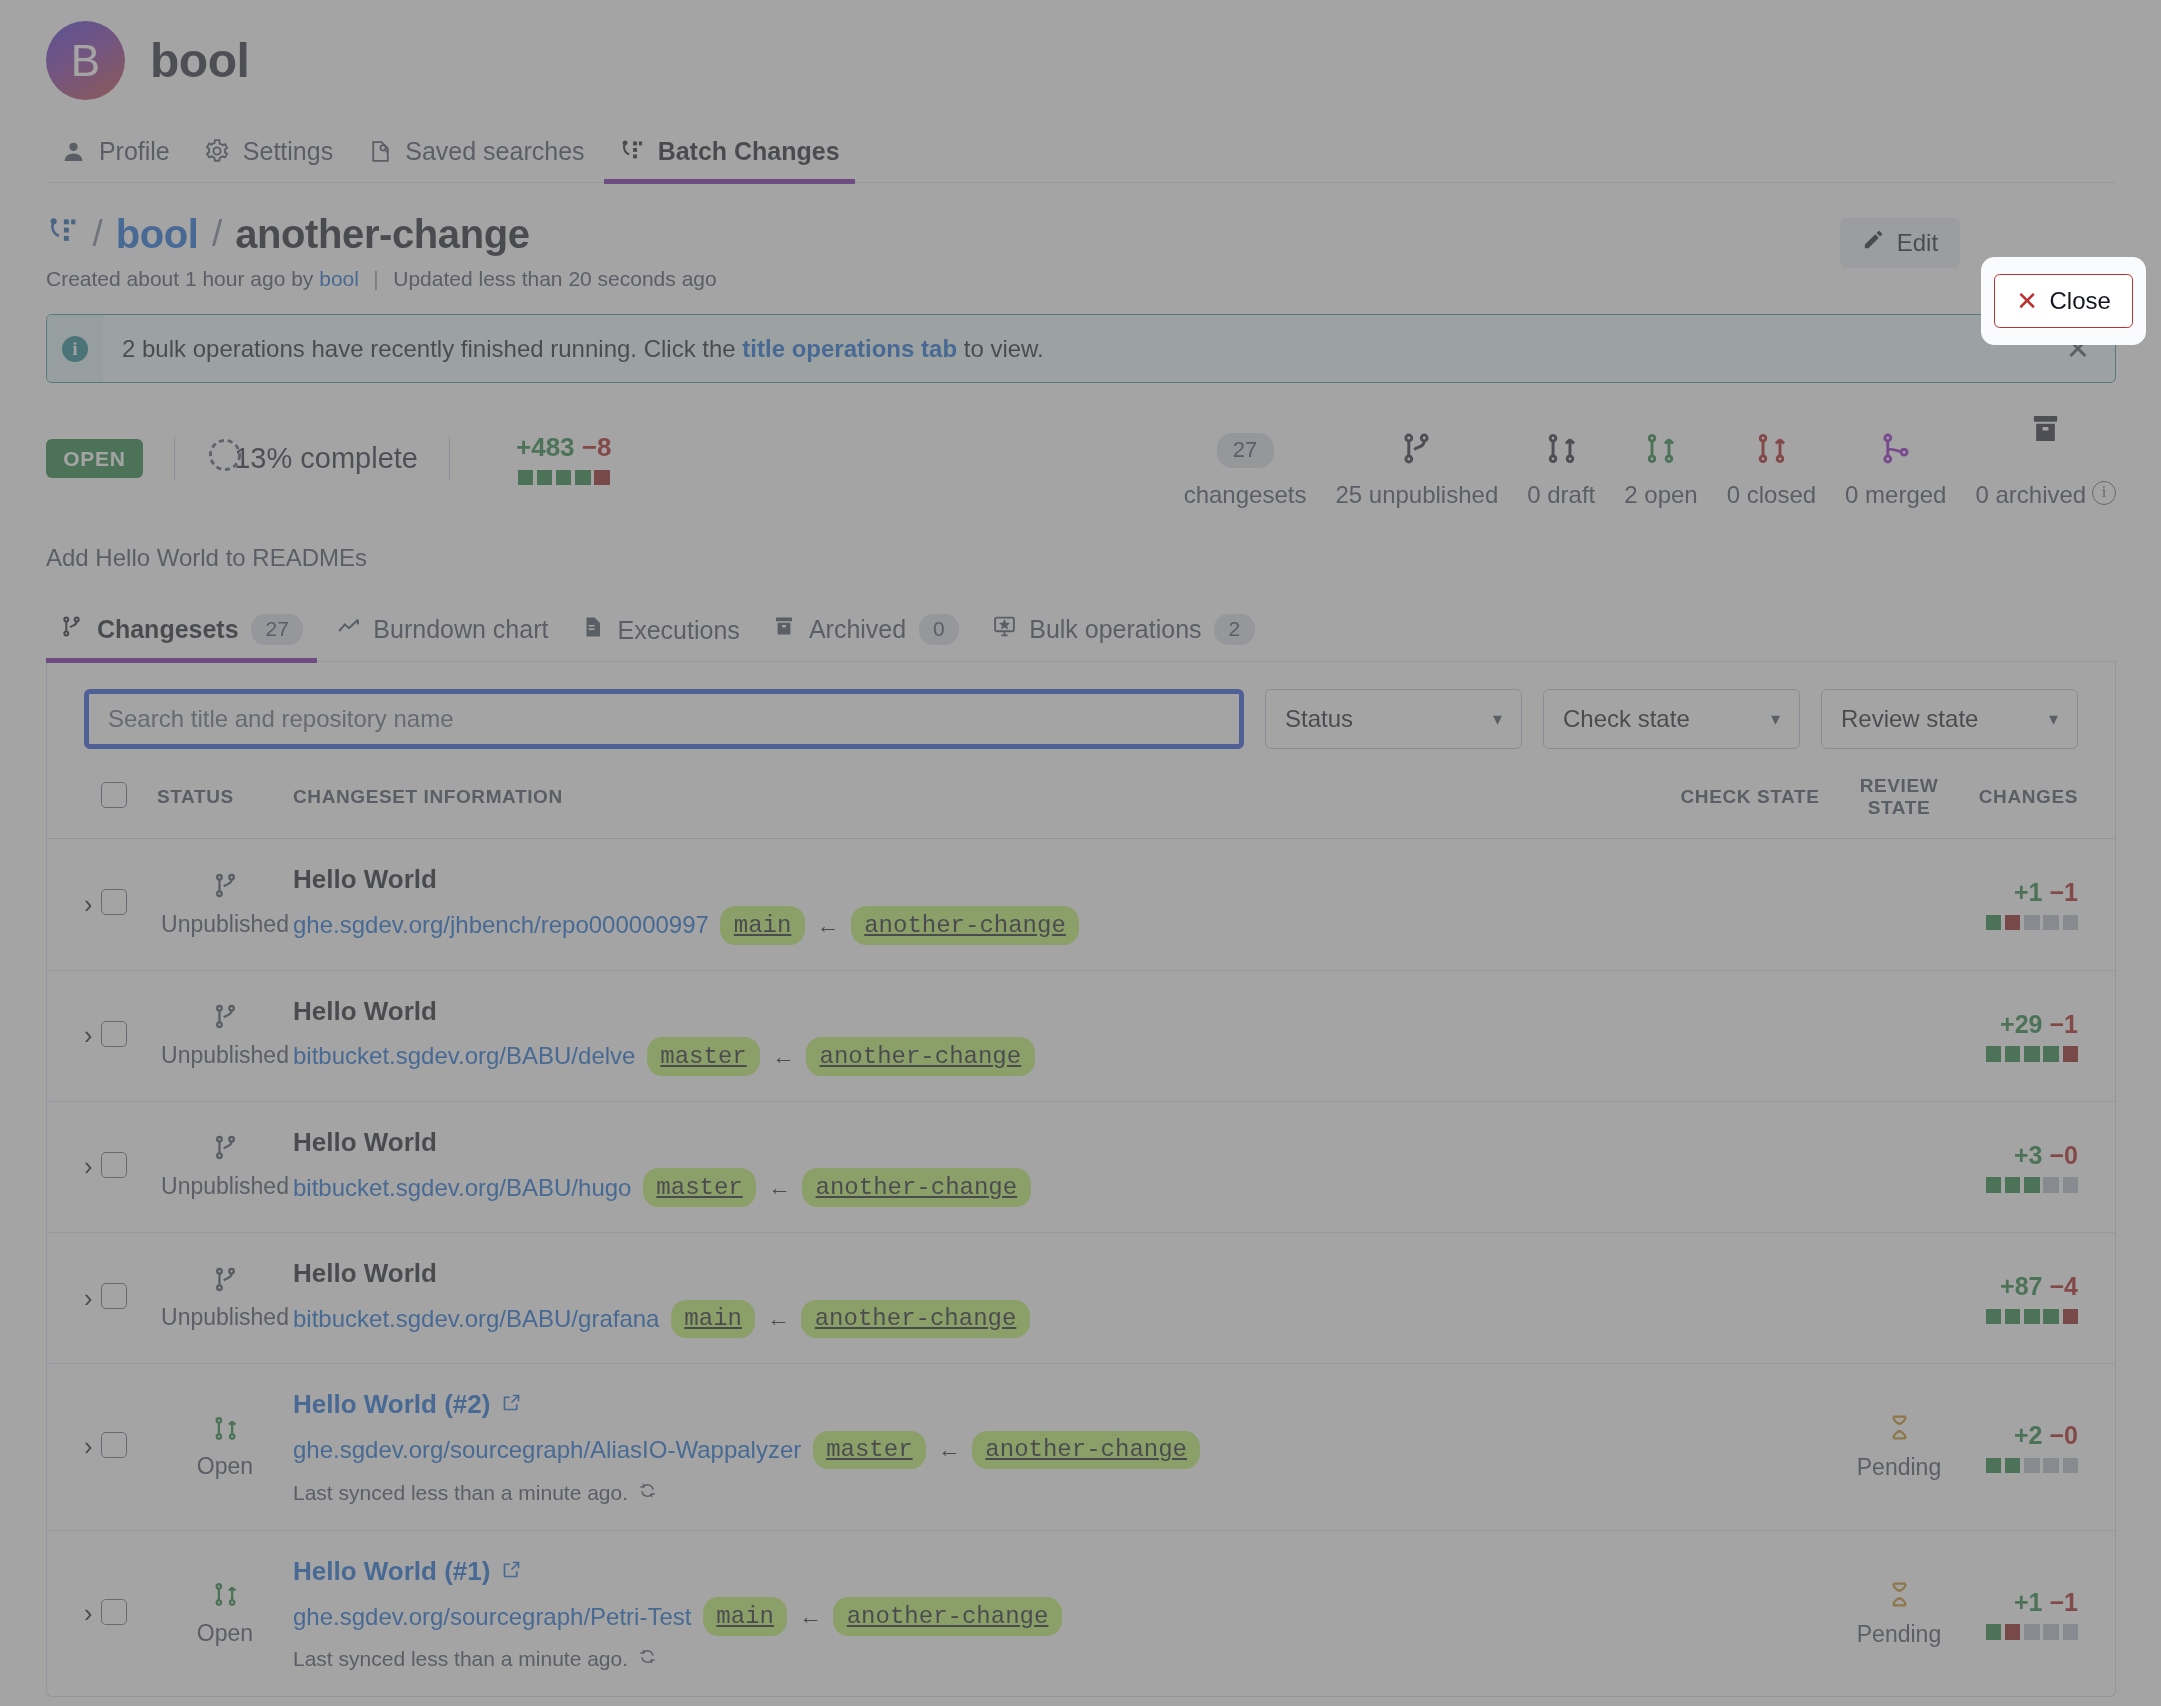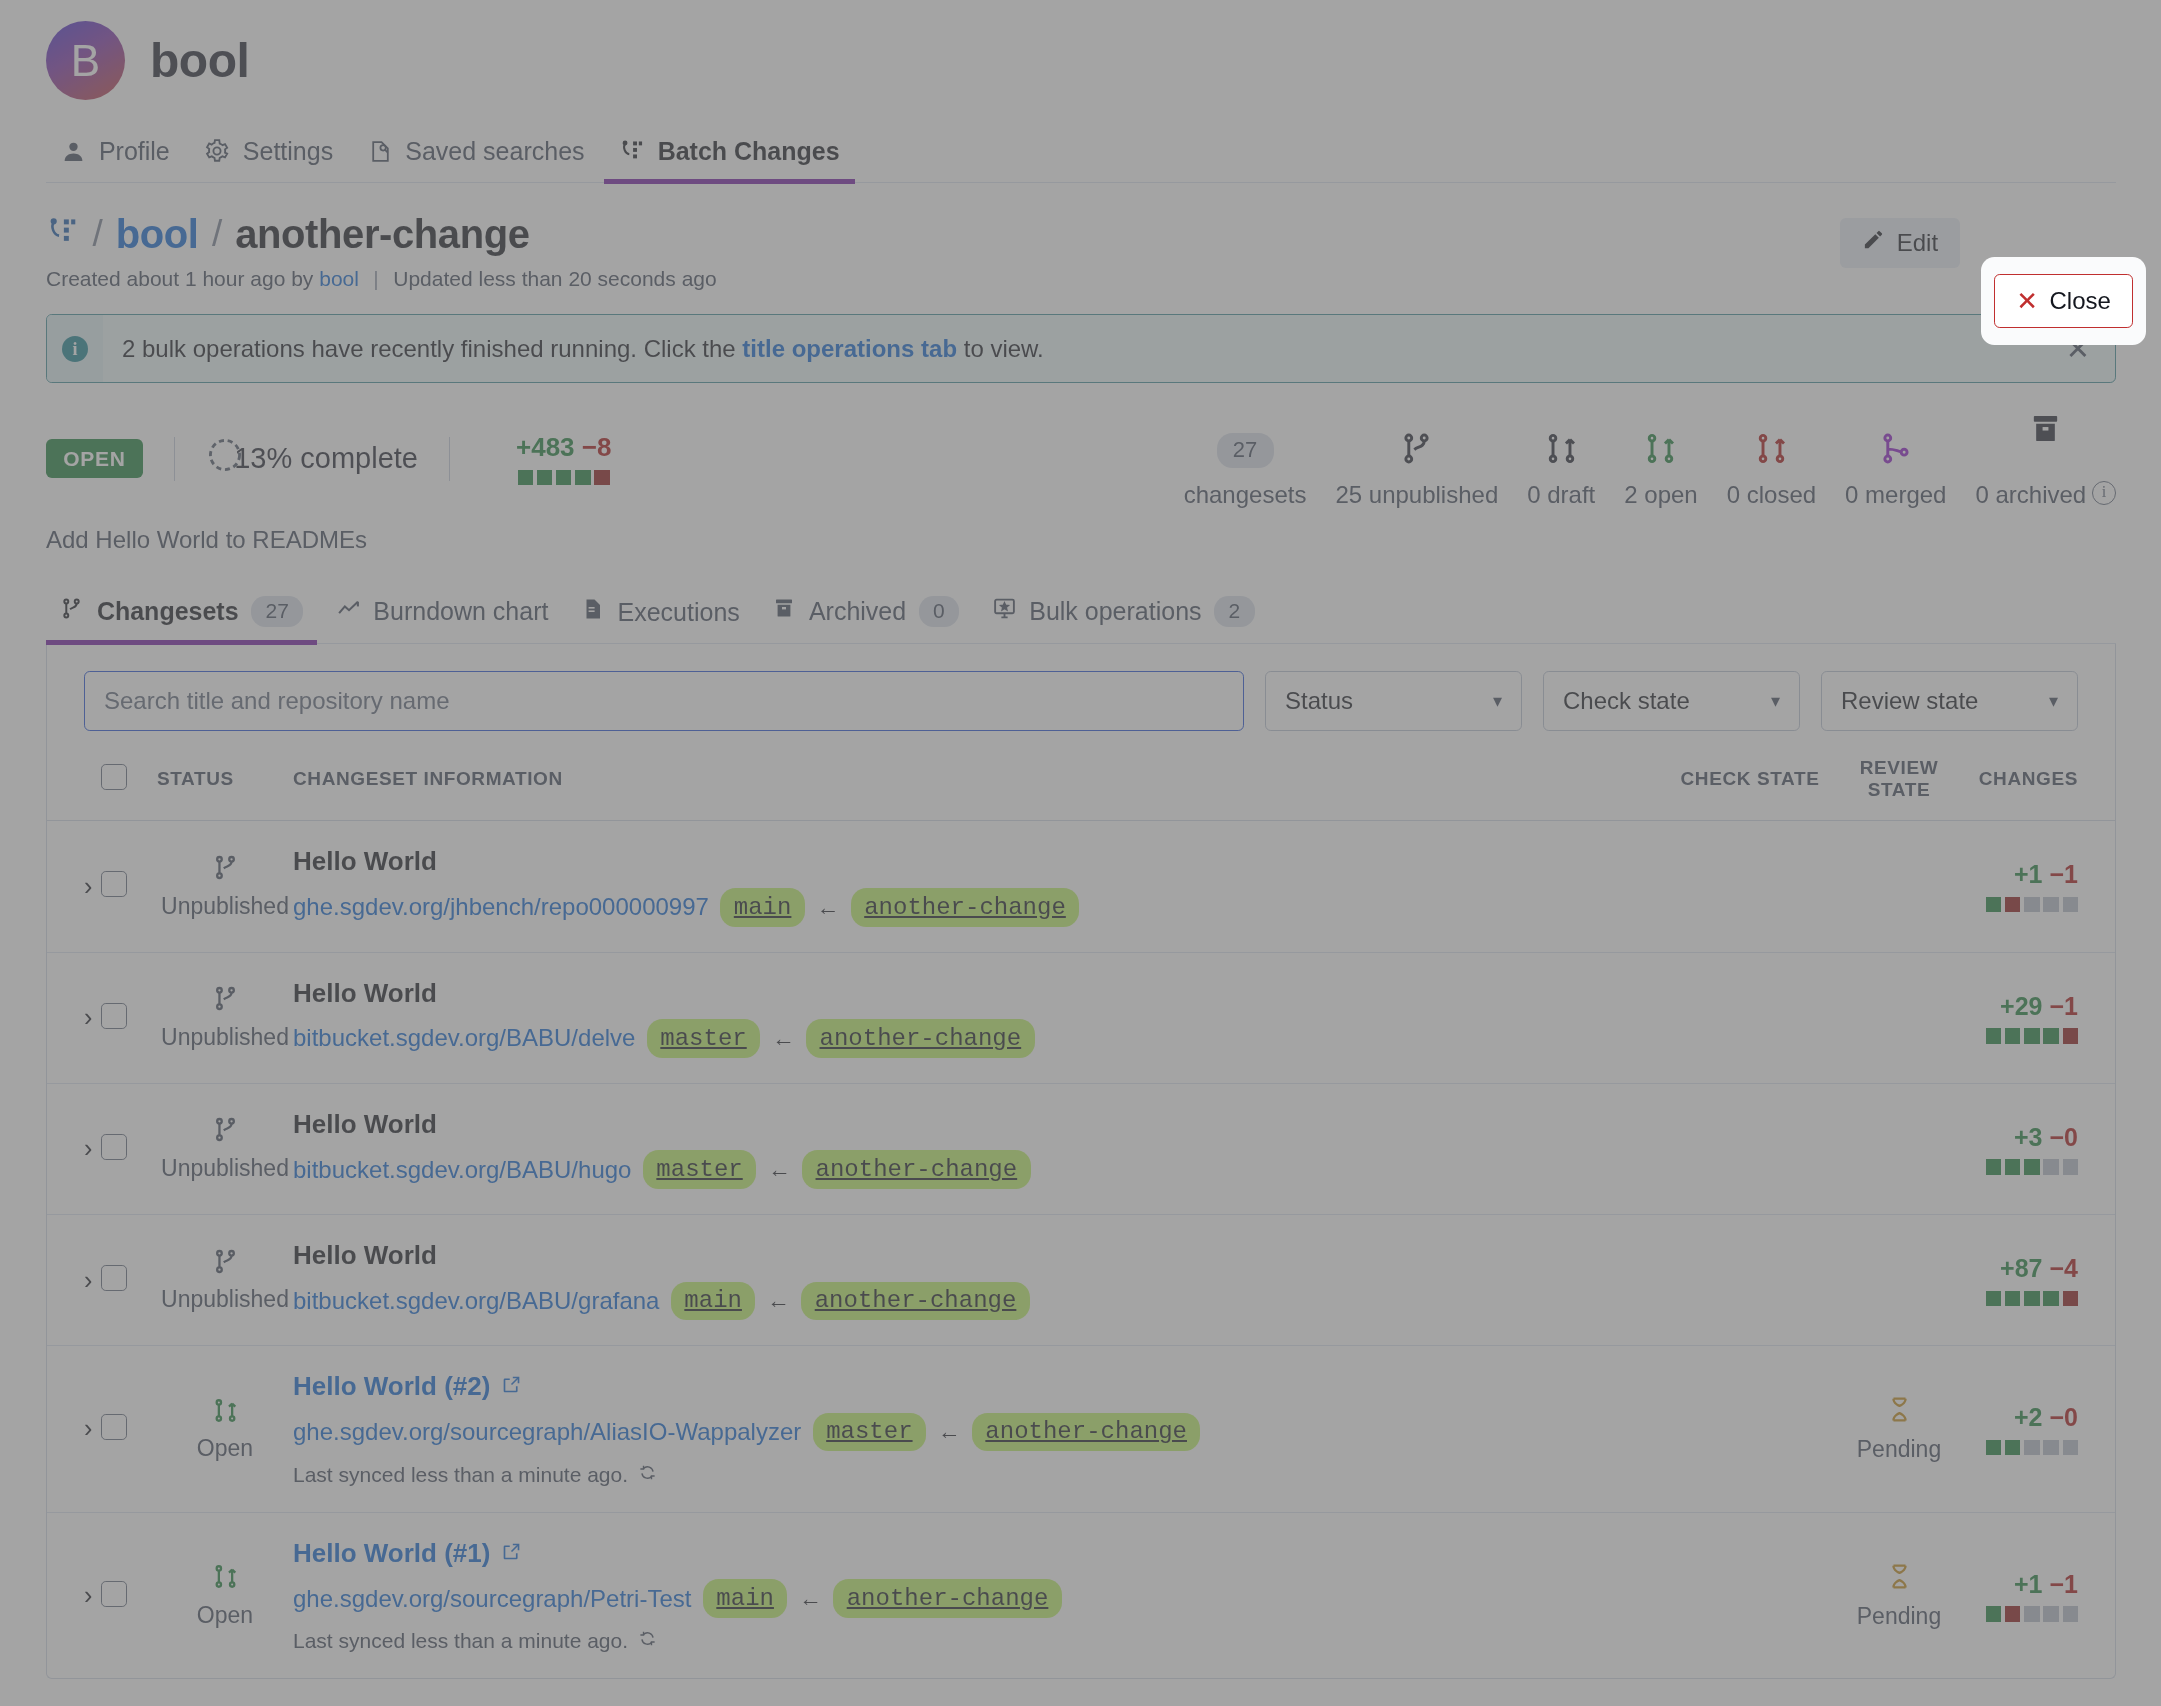--- a/index.html
+++ b/index.html
@@ -99,38 +99,38 @@
   .state { display: flex; flex-direction: column; align-items: center; gap: 8.6px; }
   .state-top { height: 44px; display: flex; align-items: center; }
   .pill-count { background: #d7dde8; color: #3e4759; font-size: 22px;
                 padding: 4.8px 16.3px; border-radius: 15.4px; }
   .state-label { font-size: 24px; color: #3e4759; white-space: nowrap; }
   .state-row-inline { display: flex; align-items: flex-end; gap: 5.8px; margin-top: 20px; }
   .info-circ { width: 24px; height: 24px; border-radius: 50%; border: 1.9px solid #5c6679;
                color: #5c6679; font-size: 16.3px; text-align: center; line-height: 20px;
                font-family: "Liberation Serif", serif; margin-bottom: 3.8px; }
 
-  .desc { font-size: 24px; color: #3e4759; margin-top: 17px; }
+  .desc { font-size: 24px; color: #3e4759; margin-top: 35px; }
 
   
   .sectabs { display: flex; align-items: flex-end; gap: 5.8px; margin-top: 33px;
              border-bottom: 1.9px solid #dbe2f0; }
   .sectab { display: flex; align-items: center; gap: 12.5px; padding: 8.6px 13.4px 15.4px 13.4px;
             font-size: 25px; color: #3e4759; position: relative; white-space: nowrap; }
   .sectab.active { color: #14171f; font-weight: 700; }
   .sectab.active::after { content: ""; position: absolute; left: 0; right: 0; bottom: -1.9px;
                           height: 4.8px; background: #7116a4; }
   .tab-count { background: #d7dde8; color: #3e4759; font-size: 21px; font-weight: 400;
                padding: 3.8px 14.4px; border-radius: 14.4px; }
 
   
   .card { border: 1px solid #cfd7e4; border-top: none; border-radius: 0 0 5.8px 5.8px;
           margin-top: 0; }
   .filters { display: flex; gap: 21px; padding: 27px 37px 19px 37px; }
-  .search-input { flex: 1; height: 60px; border: 1px solid #1d4ed8; border-radius: 5.8px;
+  .search-input { flex: 1; height: 60px; border: 5px solid #1d4ed8; border-radius: 5.8px;
                   padding: 0 19px; font-size: 24px; color: #14171f;
                   font-family: "Liberation Sans", sans-serif; background: #fff; }
   .search-input::placeholder { color: #5c6679; }
   .select { width: 257px; height: 60px; border: 1px solid #b9c2d2; border-radius: 5.8px;
             background: #fff; display: flex; align-items: center; justify-content: space-between;
             padding: 0 19px; font-size: 24px; color: #14171f; cursor: pointer; }
   .chev { color: #3e4759; font-size: 18px; }
 
   table.cs { width: 100%; border-collapse: collapse; }
   .cs th { font-size: 19px; letter-spacing: 0.6px; color: #3e4759; font-weight: 700;

